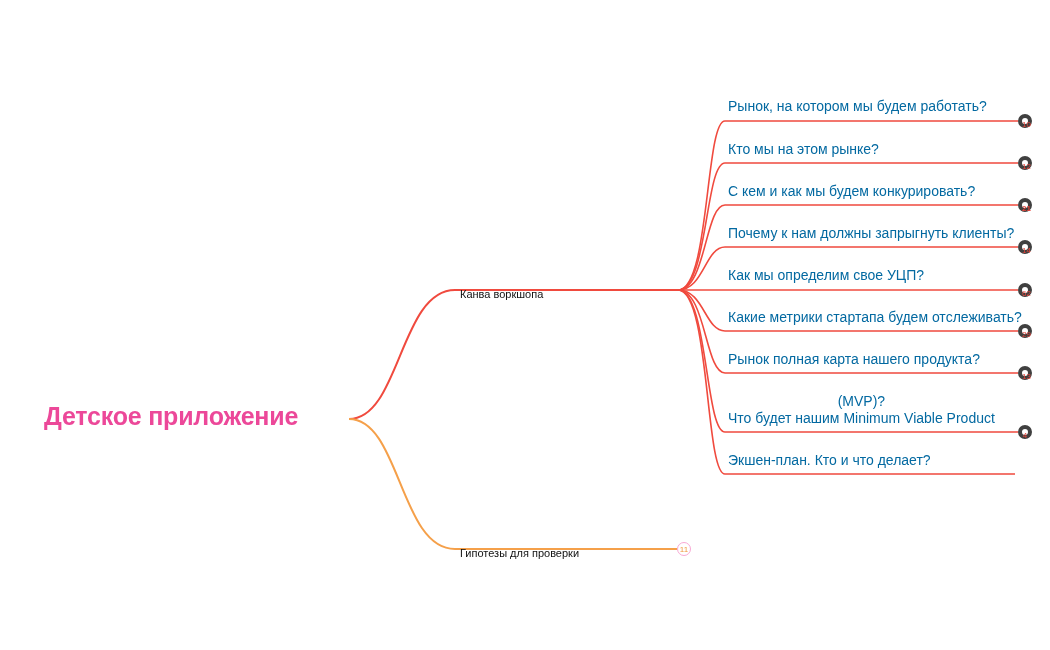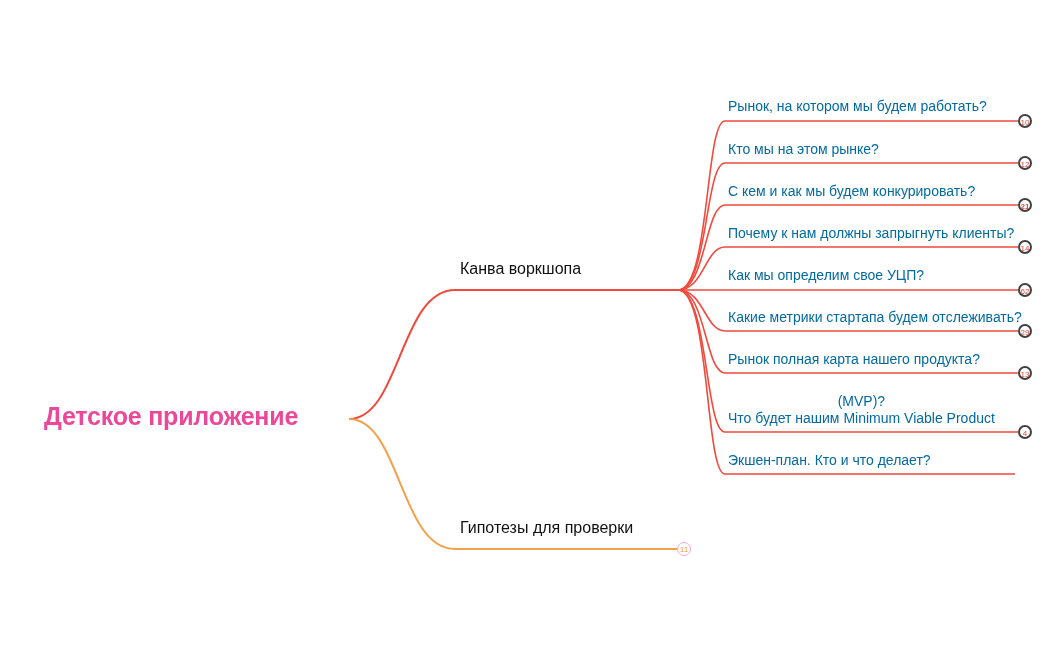--- a/index.html
+++ b/index.html
@@ -5,28 +5,28 @@
   html, body { margin: 0; padding: 0; }
   body {
     width: 1050px; height: 650px; background: #ffffff; position: relative; overflow: hidden;
     font-family: "Liberation Sans", "DejaVu Sans", sans-serif;
   }
   svg.links { position: absolute; left: 0; top: 0; }
   .node { position: absolute; white-space: nowrap; }
   .root {
     left: 44px; top: 402px; font-size: 25px; font-weight: bold; color: #ec4899; letter-spacing: -0.2px;
   }
-  .branch { font-size: 16px; color: #111111; }
+  .branch { font-size: 11px; color: #111111; margin-top: 28px; }
   .leaf { font-size: 14px; color: #0369a1; line-height: 17px; text-align: center; }
   .badge {
     position: absolute; width: 14px; height: 14px; border-radius: 50%;
     background: #fff; font-size: 8px; line-height: 14px; text-align: center;
     box-sizing: border-box;
   }
-  .badge.red { border: 2px solid #404040; color: #e8453a; }
+  .badge.red { border: 4px solid #404040; color: #e8453a; }
   .badge.orange { border: 1px solid #f9a8d4; color: #f09a40; }
 </style>
 </head>
 <body>
 
 <svg class="links" width="1050" height="650">
 
   <path d="M349 419 C 400 419, 400 290, 455 290 L 678 290" fill="none" stroke="#f04a3e" stroke-width="2"></path>
 
   <path d="M349 419 C 400 419, 400 549, 455 549 L 677 549" fill="none" stroke="#f5a04a" stroke-width="2"></path>

